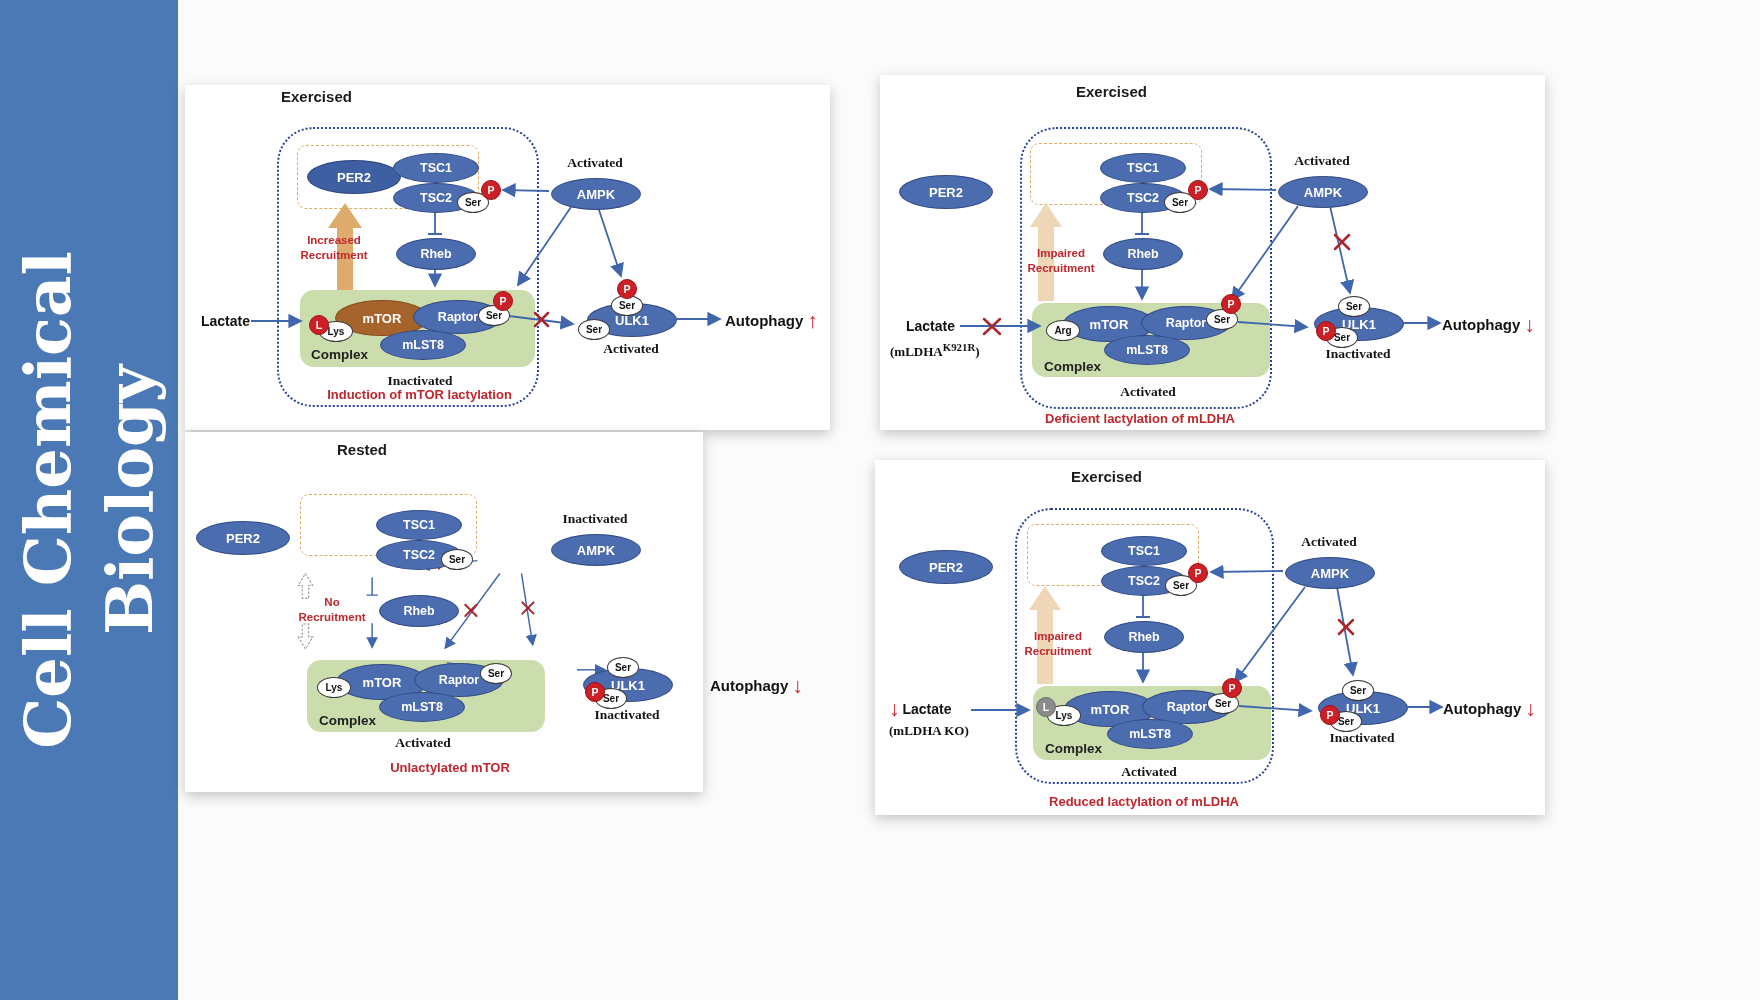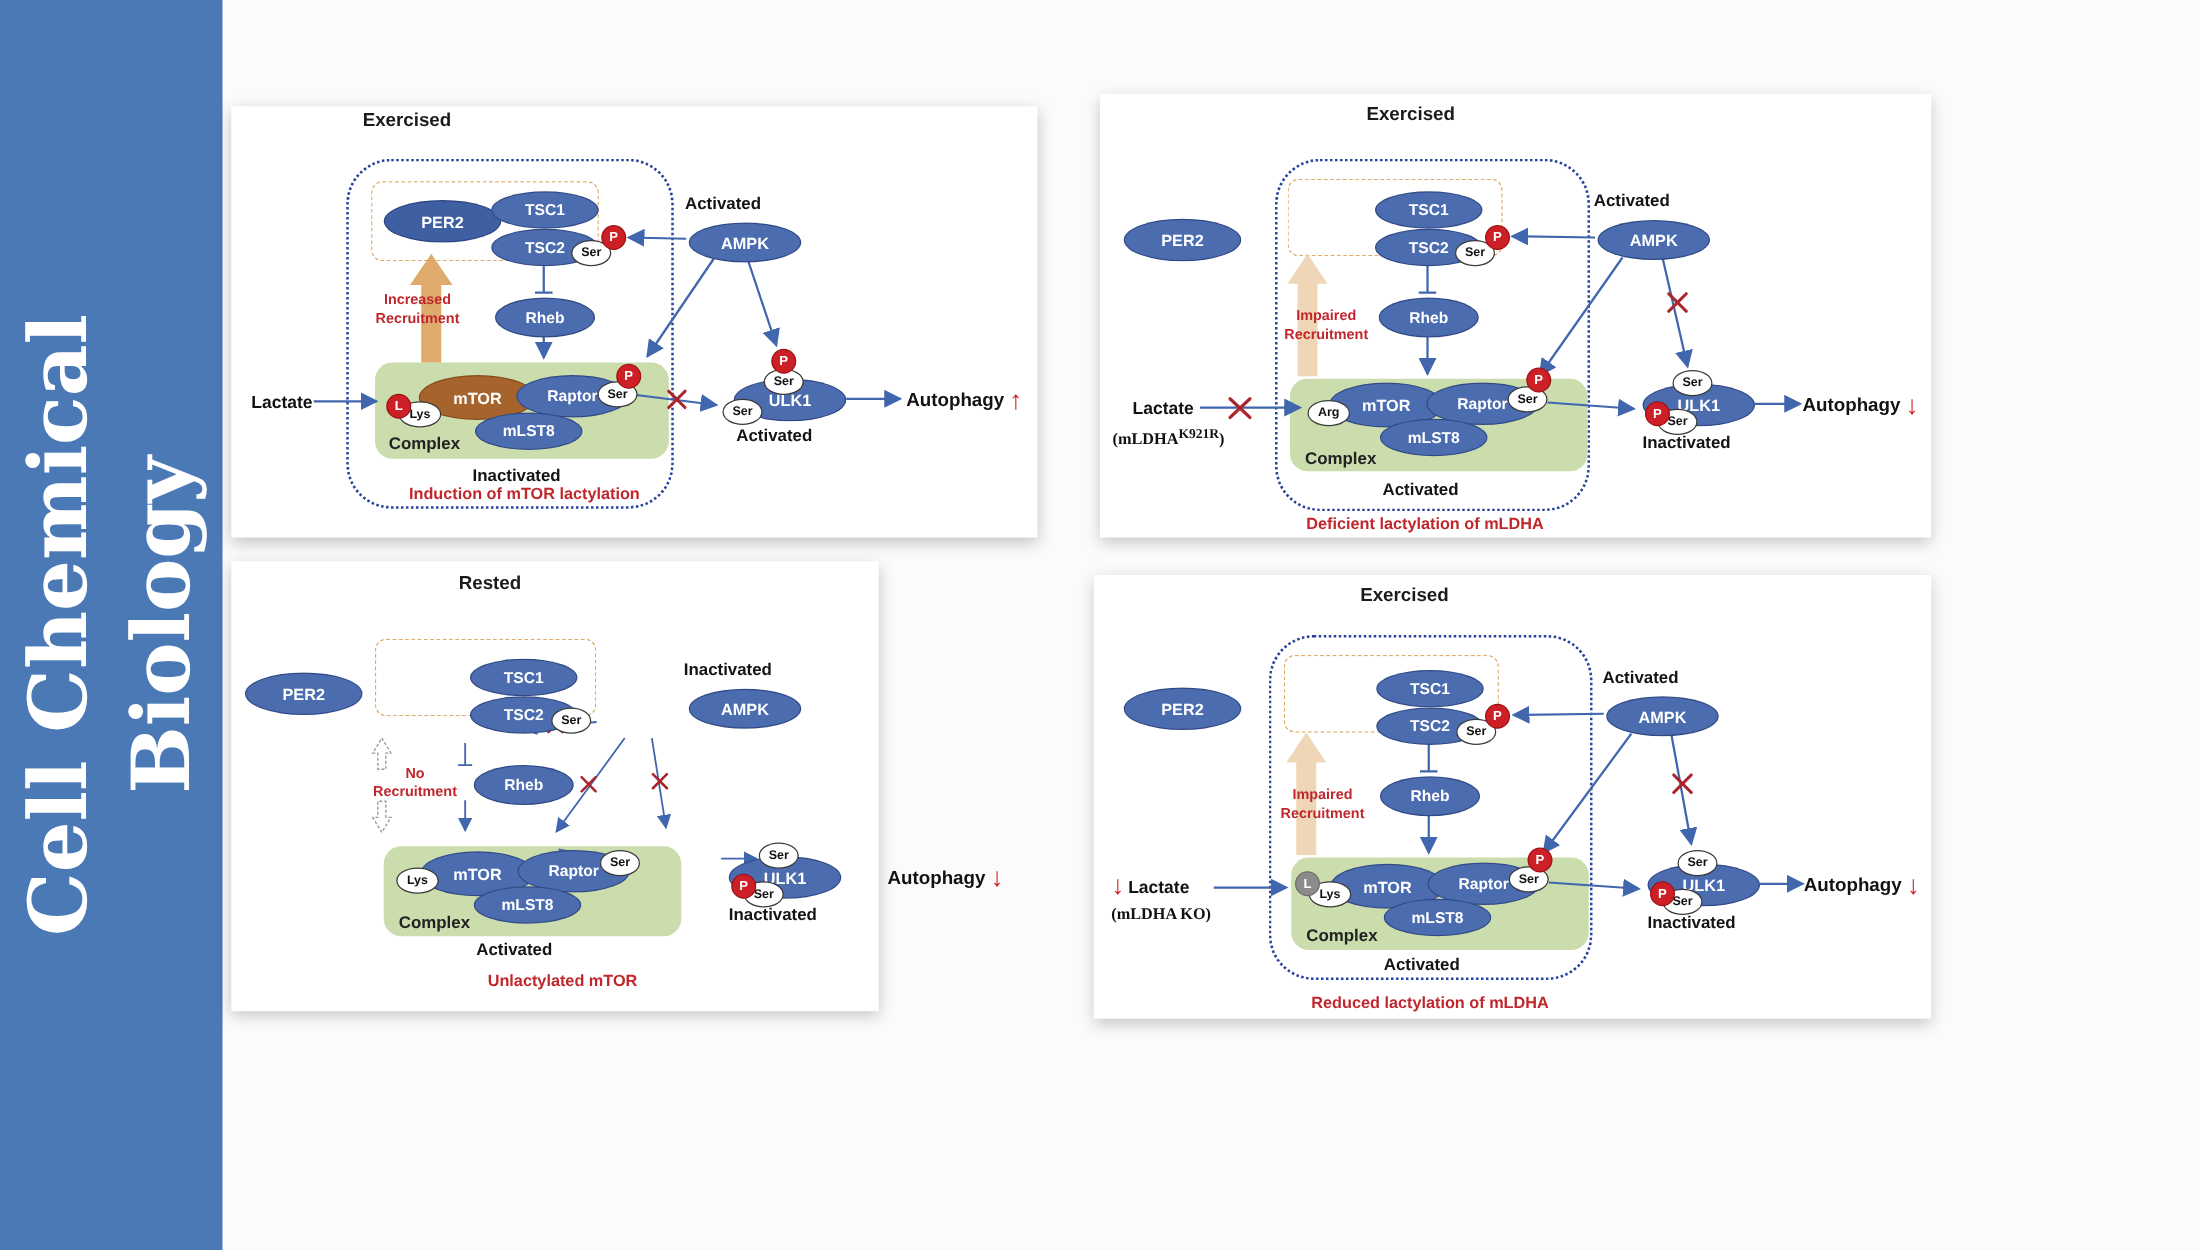--- a/index.html
+++ b/index.html
@@ -22,22 +22,22 @@
   .ser{position:absolute;display:flex;align-items:center;justify-content:center;background:#fff;
        border:1.6px solid #3a3a3a;border-radius:50%;width:30px;height:19px;font-size:10px;
        font-weight:bold;color:#111;}
   .pbadge{position:absolute;display:flex;align-items:center;justify-content:center;background:#cc1f26;
        color:#fff;border-radius:50%;width:18px;height:18px;font-size:10.5px;font-weight:bold;
        border:1px solid #9d1218;}
   .lbadge{position:absolute;display:flex;align-items:center;justify-content:center;background:#cc1f26;
        color:#fff;border-radius:50%;width:18px;height:18px;font-size:10.5px;font-weight:bold;
        border:1px solid #9d1218;}
   .lbadge.gray{background:#8b8b8b;border-color:#6c6c6c;}
-  .title{position:absolute;font-size:15px;font-weight:bold;color:#1b1b1b;text-align:right;}
-  .state{position:absolute;font-size:13.5px;font-weight:bold;color:#141414;text-align:left;}
+  .title{position:absolute;font-size:15px;font-weight:bold;color:#1b1b1b;text-align:left;}
+  .state{position:absolute;font-size:13.5px;font-weight:bold;color:#141414;text-align:center;font-family:Liberation Serif, serif;}
   .plabel{position:absolute;font-size:13.5px;font-weight:bold;color:#222;}
   .caption{position:absolute;font-size:13px;font-weight:bold;color:#c0272d;text-align:center;}
   .recruit{position:absolute;font-size:11.5px;font-weight:bold;color:#c0272d;text-align:center;line-height:1.3;}
   .lactate{position:absolute;font-size:14px;font-weight:bold;color:#111;display:flex;align-items:center;gap:3px;}
   .mutant{position:absolute;font-family:"Liberation Serif",serif;font-weight:bold;font-size:13px;color:#111;}
   .autophagy{position:absolute;font-size:15px;font-weight:bold;color:#121212;display:flex;align-items:center;gap:4px;}
   .ra{color:#cf2026;font-size:21px;line-height:1;font-weight:bold;}
 </style>
 </head>
 <body>
@@ -176,21 +176,21 @@
     <div class="ser" style="left:446px;top:252px">Ser</div>
     <div class="pbadge" style="left:436px;top:246px">P</div>
     <div class="state" style="left:434px;top:271px;width:88px">Inactivated</div>
     <div class="autophagy" style="left:562px;top:239px">
       <span>Autophagy</span>
       <span class="ra">↓</span>
     </div>
     <div class="caption" style="left:132px;top:336px;width:256px">Deficient lactylation of mLDHA</div>
   </div>
 
-  <div class="panel" style="left:185px;top:449px;width:518px;height:360px">
+  <div class="panel" style="left:185px;top:432px;width:518px;height:360px">
     <div class="dashedtan" style="left:115px;top:62px;width:175px;height:60px"></div>
     <div class="greenbox" style="left:122px;top:228px;width:238px;height:72px"></div>
     <svg class="wires" viewBox="0 0 645 360">
       <defs>
           <marker id="ah3" markerWidth="8" markerHeight="8" refX="7" refY="4" orient="auto">
             <path d="M0,0 L8,4 L0,8 z" fill="#4066ad"></path>
           </marker>
         </defs>
       <polygon points="150,132 159,147 154,147 154,163 146,163 146,147 141,147" fill="none" stroke="#9a9a9a" stroke-width="1.4" stroke-dasharray="3,2"></polygon>
       <polygon points="150,226 141,211 146,211 146,195 154,195 154,211 159,211" fill="none" stroke="#9a9a9a" stroke-width="1.4" stroke-dasharray="3,2"></polygon>

